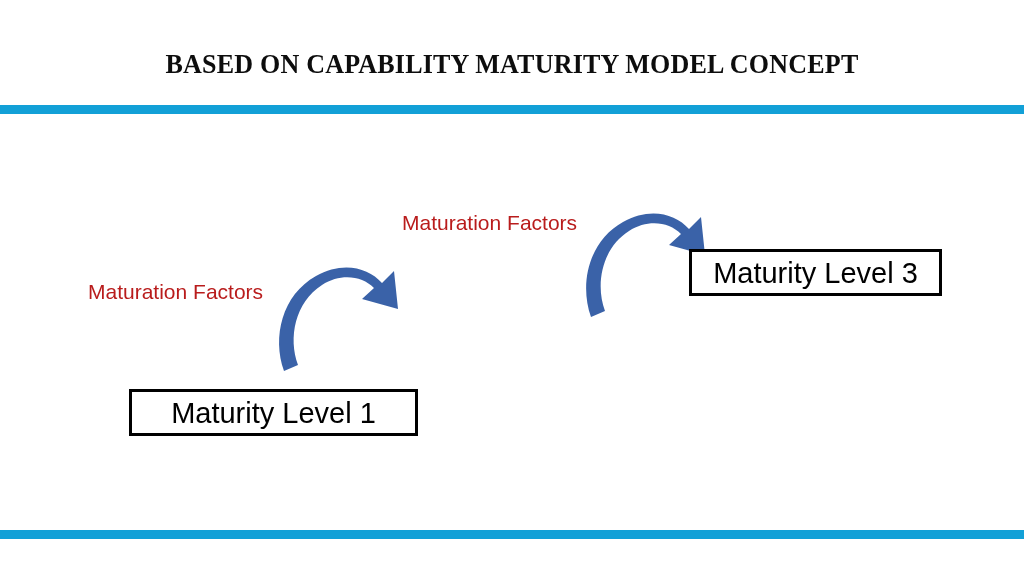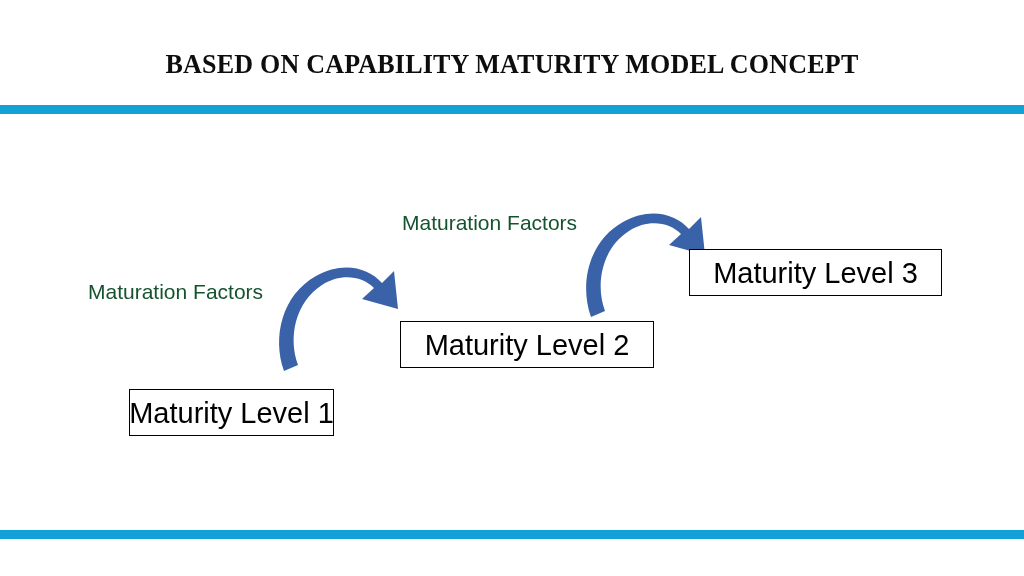--- a/index.html
+++ b/index.html
@@ -46,47 +46,47 @@
     width: 1024px;
     height: 9px;
   }
   .divider-bar.top    { top: 78px; }
   .divider-bar.bottom { top: 503px; }
 
   
   .level-box {
     position: absolute;
     box-sizing: border-box;
-    border: 1px solid #3b82f6;
+    border: 3px solid #3b82f6;
     background: #ffffff;
     display: flex;
     align-items: center;
     justify-content: center;
   }
   .level-box .level-label {
     font-family: "Liberation Sans", sans-serif;
     font-weight: 400;
     font-size: 29px;
     line-height: 32px;
     color: #000000;
     white-space: nowrap;
   }
 
-  .level-box.box-1 { left: 129px; top: 362px; width: 205px; height: 47px; }
+  .level-box.box-1 { left: 129px; top: 362px; width: 289px; height: 47px; }
   .level-box.box-2 { left: 400px; top: 294px; width: 254px; height: 47px; }
   .level-box.box-3 { left: 689px; top: 222px; width: 253px; height: 47px; }
 
   
   .factor-caption {
     position: absolute;
     font-family: "Liberation Sans", sans-serif;
     font-weight: 400;
     font-size: 21px;
     line-height: 26px;
-    color: #14532d;
+    color: #b91c1c;
     white-space: nowrap;
   }
   .factor-caption.caption-1 { left: 88px;  top: 183px; }
   .factor-caption.caption-2 { left: 402px; top: 183px; }
 
   
   .factor-caption.caption-1 { top: 252px; }
 
   
   .curved-arrow {
@@ -132,23 +132,20 @@
              L 116 29
              C 104 17, 83 14, 64 26
              C 37 43, 30 79, 40 106
              Z" fill="#3A62A8"></path>
   </svg>
 
   <div class="level-box box-3" style="border-color: rgb(0, 0, 0);">
     <span class="level-label">Maturity Level 3</span>
   </div>
 
-  <div class="level-box box-2" style="border-color: rgb(0, 0, 0);">
-    <span class="level-label">Maturity Level 2</span>
-  </div>
 
   <div class="level-box box-1" style="border-color: rgb(0, 0, 0);">
     <span class="level-label">Maturity Level 1</span>
   </div>
 
   <div class="divider-bar bottom" style="background: rgb(18, 160, 215);"></div>
 
 </div>
 
 </body></html>

